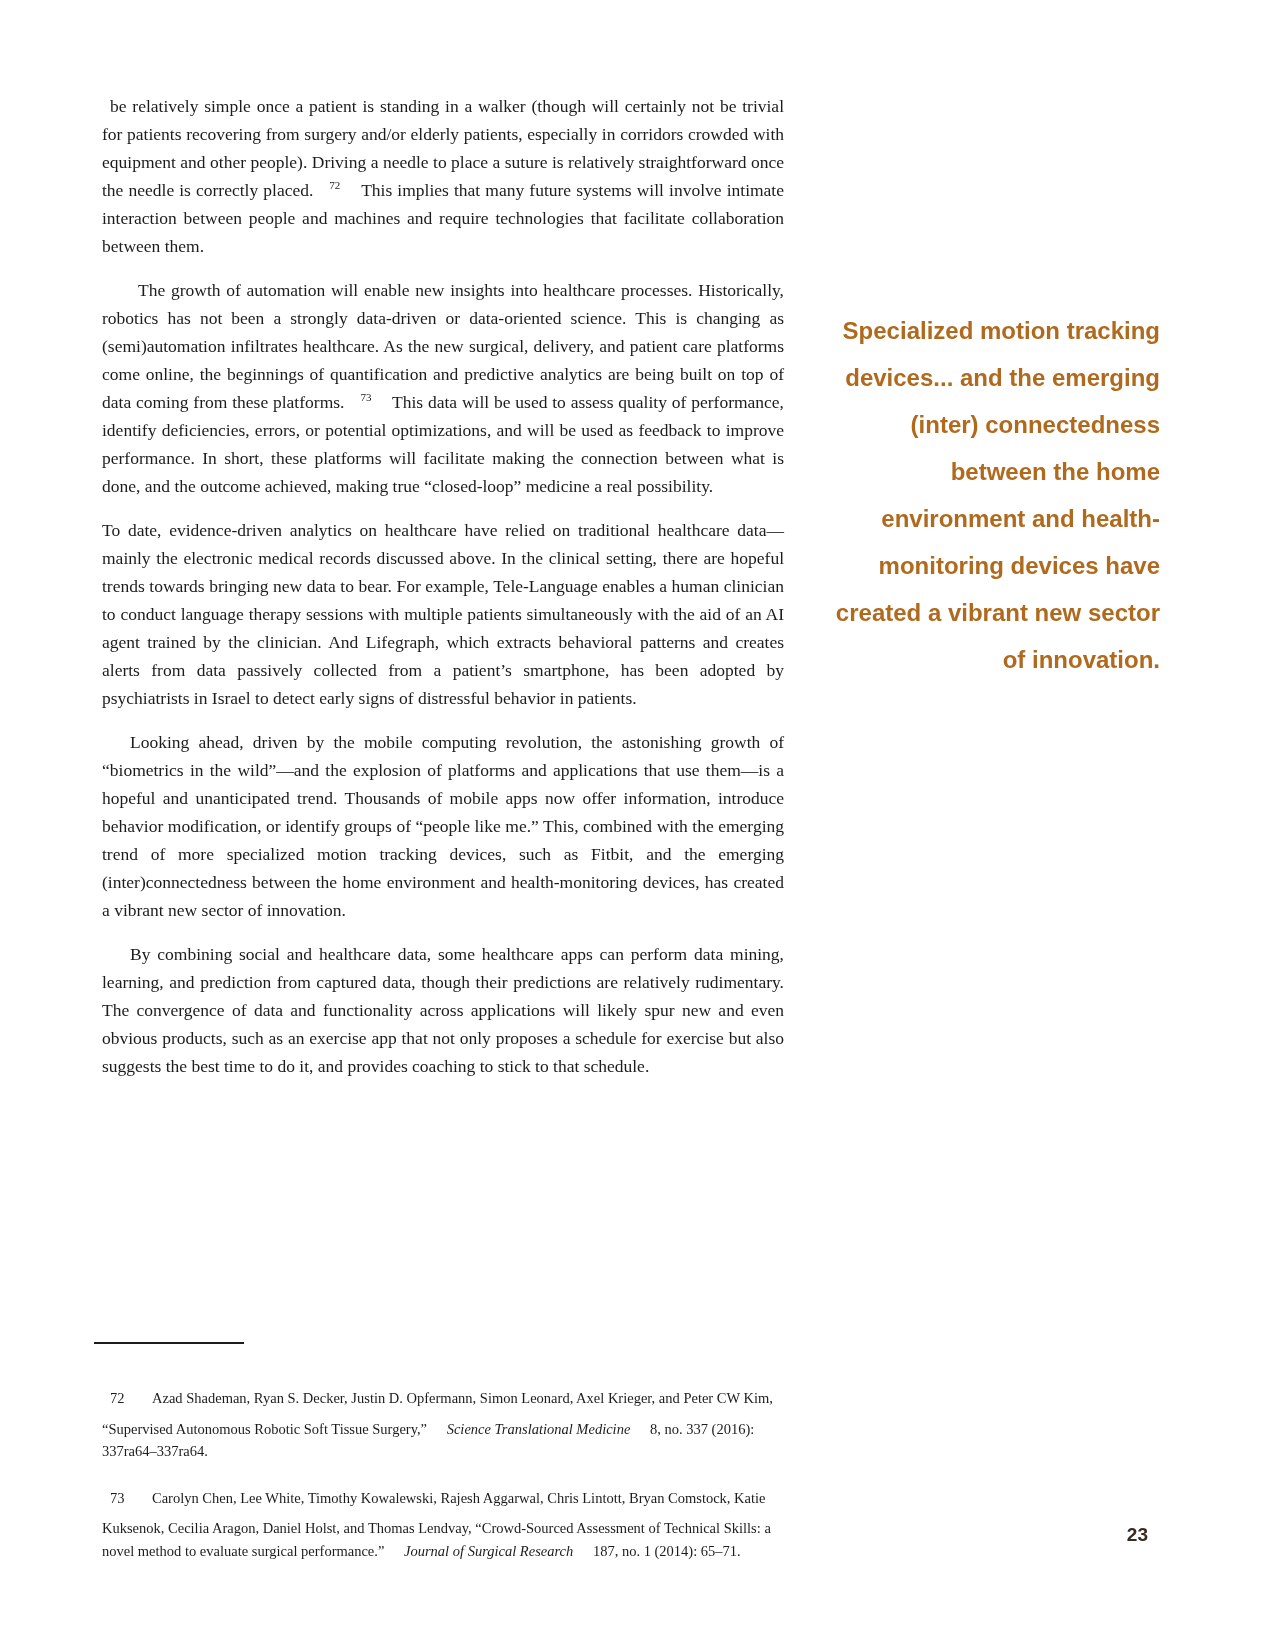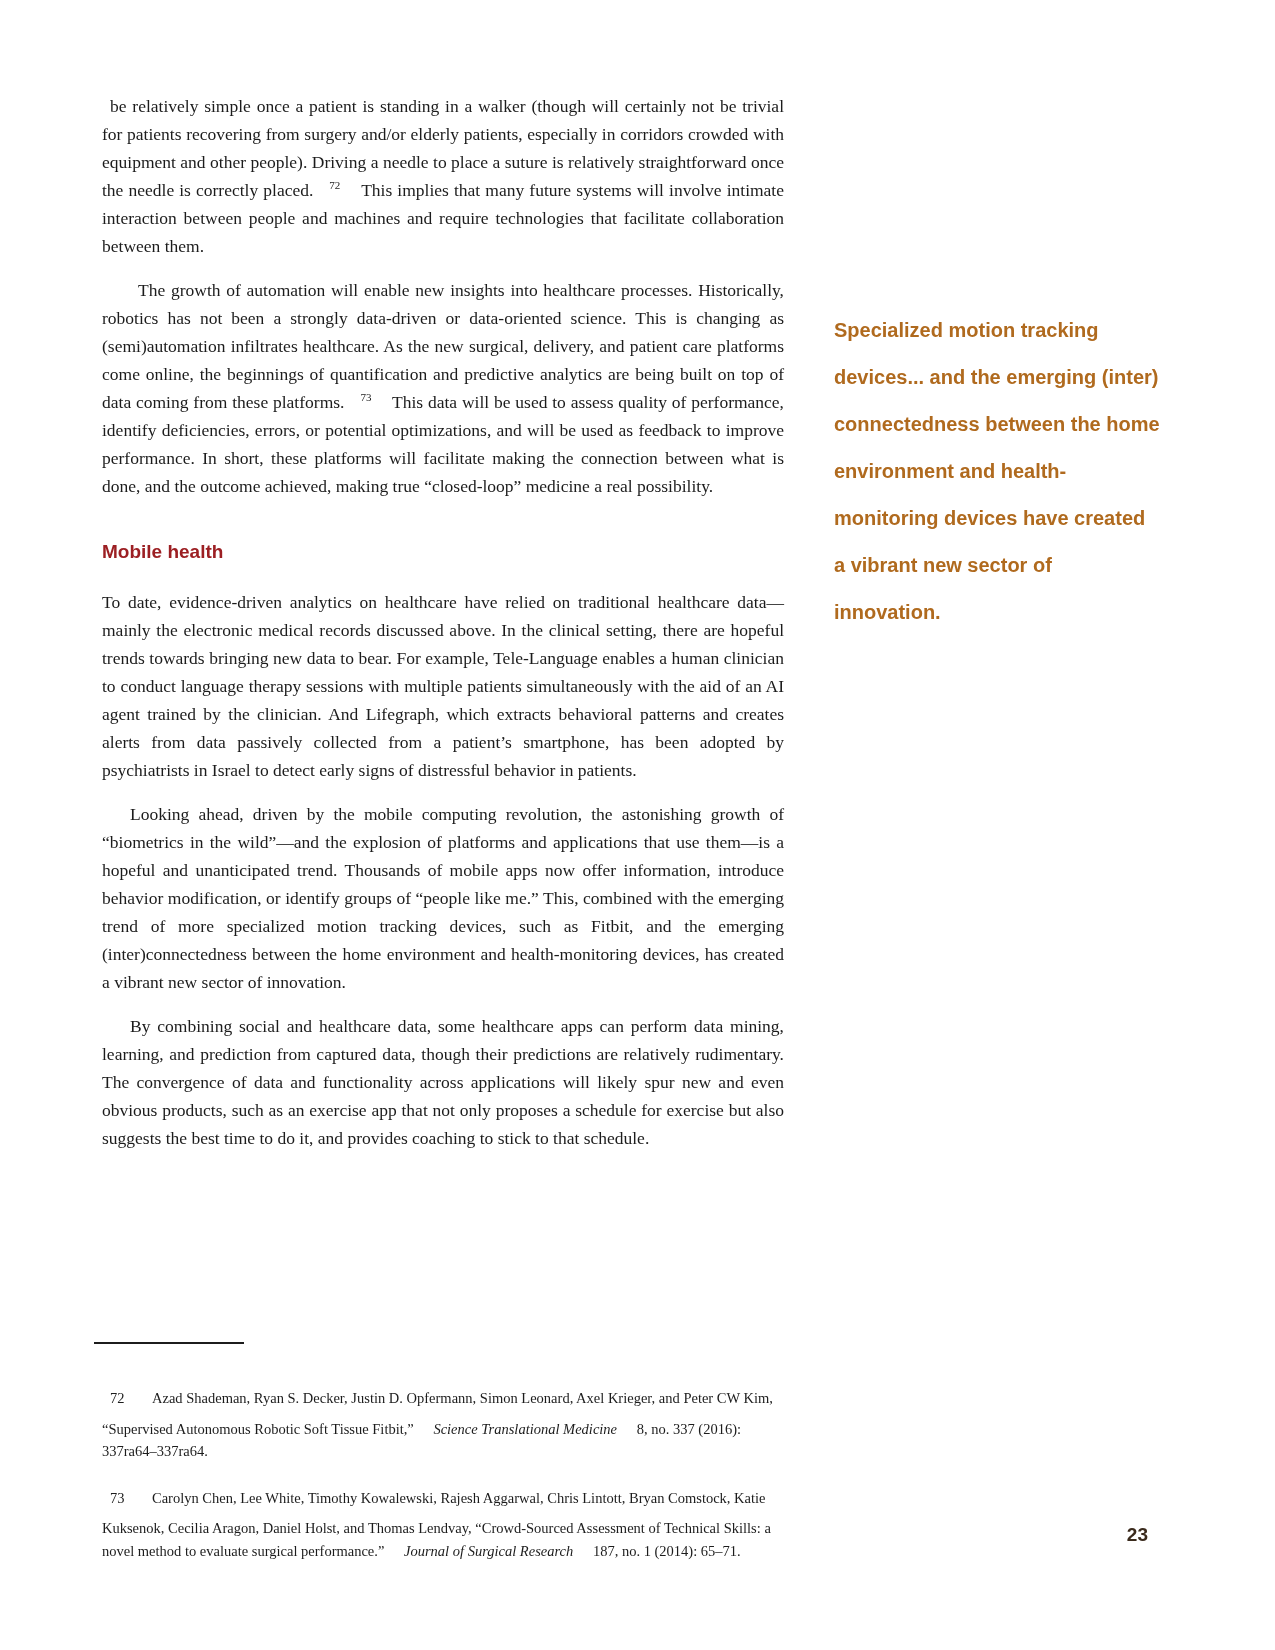--- a/index.html
+++ b/index.html
@@ -39,24 +39,24 @@
     margin-bottom: 8px;
     text-align: left;
   }
   .pullquote {
     position: absolute;
     left: 810px;
     top: 283px;
     width: 342px;
     font-family: "Liberation Sans", sans-serif;
     font-weight: bold;
-    font-size: 20px;
+    font-size: 24px;
     line-height: 47px;
     color: var(--pullquote-ochre, #b06a1e);
-    text-align: left;
+    text-align: right;
   }
   .footnotes {
     position: absolute;
     left: 70px;
     top: 1318px;
     width: 714px;
     font-size: 14.5px;
     line-height: 22.5px;
     text-align: left;
   }
@@ -80,29 +80,28 @@
   }
 </style>
 </head>
 <body>
 
 <div class="page">
 
   <main class="body-col">
     <p><span>be relatively simple once a patient is standing in a walker (though will certainly not be trivial for patients recovering from surgery and/or elderly patients, especially in corridors crowded with equipment and other people). Driving a needle to place a suture is relatively straightforward once the needle is correctly placed.</span><sup class="fnref">72</sup><span> This implies that many future systems will involve intimate interaction between people and machines and require technologies that facilitate collaboration between them.</span></p>
     <p class="indent"><span>The growth of automation will enable new insights into healthcare processes. Historically, robotics has not been a strongly data-driven or data-oriented science. This is changing as (semi)automation infiltrates healthcare. As the new surgical, delivery, and patient care platforms come online, the beginnings of quantification and predictive analytics are being built on top of data coming from these platforms.</span><sup class="fnref">73</sup><span> This data will be used to assess quality of performance, identify deficiencies, errors, or potential optimizations, and will be used as feedback to improve performance. In short, these platforms will facilitate making the connection between what is done, and the outcome achieved, making true “closed-loop” medicine a real possibility.</span></p>
-    <h2 class="section">Mobile health</h2>
     <p>To date, evidence-driven analytics on healthcare have relied on traditional healthcare data—mainly the electronic medical records discussed above. In the clinical setting, there are hopeful trends towards bringing new data to bear. For example, Tele-Language enables a human clinician to conduct language therapy sessions with multiple patients simultaneously with the aid of an AI agent trained by the clinician. And Lifegraph, which extracts behavioral patterns and creates alerts from data passively collected from a patient’s smartphone, has been adopted by psychiatrists in Israel to detect early signs of distressful behavior in patients.</p>
     <p class="indent">Looking ahead, driven by the mobile computing revolution, the astonishing growth of “biometrics in the wild”—and the explosion of platforms and applications that use them—is a hopeful and unanticipated trend. Thousands of mobile apps now offer information, introduce behavior modification, or identify groups of “people like me.” This, combined with the emerging trend of more specialized motion tracking devices, such as Fitbit, and the emerging (inter)connectedness between the home environment and health-monitoring devices, has created a vibrant new sector of innovation.</p>
     <p class="indent">By combining social and healthcare data, some healthcare apps can perform data mining, learning, and prediction from captured data, though their predictions are relatively rudimentary. The convergence of data and functionality across applications will likely spur new and even obvious products, such as an exercise app that not only proposes a schedule for exercise but also suggests the best time to do it, and provides coaching to stick to that schedule.</p>
   </main>
 
   <aside class="pullquote">Specialized motion tracking devices... and the emerging (inter) connectedness between the home environment and health-monitoring devices have created a vibrant new sector of innovation.</aside>
 
   <footer class="footnotes">
     <div class="fn-rule"></div>
-    <p><span class="fn-num">72</span><span>Azad Shademan, Ryan S. Decker, Justin D. Opfermann, Simon Leonard, Axel Krieger, and Peter CW Kim, “Supervised Autonomous Robotic Soft Tissue Fitbit,” </span><em>Science Translational Medicine</em><span> 8, no. 337 (2016): 337ra64–337ra64.</span></p>
+    <p><span class="fn-num">72</span><span>Azad Shademan, Ryan S. Decker, Justin D. Opfermann, Simon Leonard, Axel Krieger, and Peter CW Kim, “Supervised Autonomous Robotic Soft Tissue Surgery,” </span><em>Science Translational Medicine</em><span> 8, no. 337 (2016): 337ra64–337ra64.</span></p>
     <p><span class="fn-num">73</span><span>Carolyn Chen, Lee White, Timothy Kowalewski, Rajesh Aggarwal, Chris Lintott, Bryan Comstock, Katie Kuksenok, Cecilia Aragon, Daniel Holst, and Thomas Lendvay, “Crowd-Sourced Assessment of Technical Skills: a novel method to evaluate surgical performance.” </span><em>Journal of Surgical Research</em><span> 187, no. 1 (2014): 65–71.</span></p>
   </footer>
 
   <div class="page-number">23</div>
 
 </div>
 
 </body></html>

